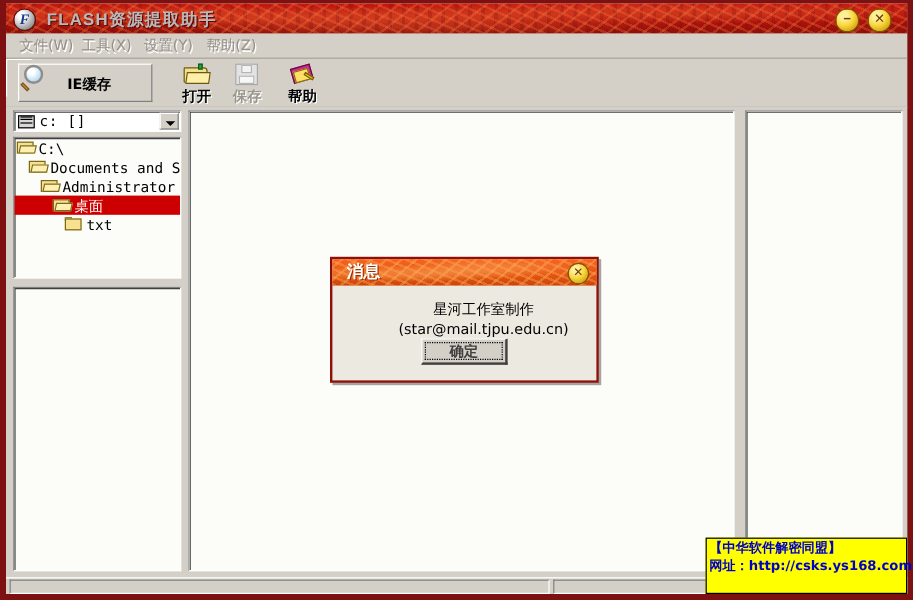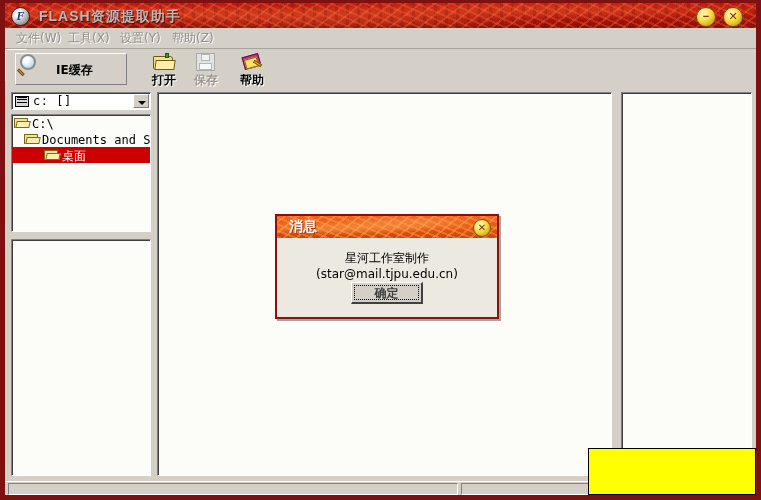--- a/index.html
+++ b/index.html
@@ -174,21 +174,21 @@
          radial-gradient(ellipse at 60% 35%, rgba(255,180,100,.36) 0 11%, rgba(0,0,0,0) 40%),
          linear-gradient(180deg,#f4641c 0%,#e4560e 60%,#cc4408 100%);
        overflow:hidden;}
   #msg-title-text{position:absolute;left:12px;top:2px;color:#ffffff;font-weight:bold;font-size:14px;
        font-family:"DejaVu Sans","Liberation Sans",sans-serif;text-shadow:1px 1px 0 #9c3303;}
   #msg-close{position:absolute;right:6px;top:3px;width:16px;height:16px;border-radius:50%;
        background:radial-gradient(circle at 36% 30%,#ffef9a 0 18%,#f7d53a 48%,#d9a310 78%,#a87106 100%);
        border:1px solid #7a5403;cursor:pointer;}
   #msg-close .g{position:absolute;left:0;top:0;width:100%;height:100%;text-align:center;
        line-height:15px;font-size:10px;font-weight:bold;color:#6d3a00;}
-  #msg-text{position:absolute;left:0;top:34px;width:220px;text-align:center;
+  #msg-text{position:absolute;left:16px;top:34px;width:220px;text-align:center;
        font-family:"DejaVu Sans","Liberation Sans",sans-serif;font-size:12px;color:#000;}
   #msg-ok{position:absolute;left:74px;top:66px;width:72px;height:22px;box-sizing:border-box;
        background:#d4d0c8;border-top:1px solid #ffffff;border-left:1px solid #ffffff;
        border-right:2px solid #404040;border-bottom:2px solid #404040;cursor:pointer;}
   #msg-ok .inner{position:absolute;left:2px;top:2px;right:2px;bottom:2px;
        border:1px dotted #000;text-align:center;line-height:14px;font-size:12px;font-weight:bold;
        font-family:"DejaVu Sans","Liberation Sans",sans-serif;color:#404040;}
 
   
   #watermark{position:absolute;left:588px;top:448px;width:168px;height:47px;
@@ -279,26 +279,40 @@
           </div>
         <div class="tlabel" style="left:20px">C:\</div>
       </div>
       <div class="tree-row">
         <div class="fold open" style="left:12px">
             <div class="f-b"></div>
             <div class="f-f"></div>
           </div>
         <div class="tlabel" style="left:30px">Documents and Settin</div>
       </div>
+      <div class="tree-row">
+        <div class="fold open" style="left:22px">
+            <div class="f-b"></div>
+            <div class="f-f"></div>
+          </div>
+        <div class="tlabel" style="left:40px">Administrator</div>
+      </div>
       <div class="tree-row sel">
         <div class="fold open" style="left:32px">
             <div class="f-b"></div>
             <div class="f-f"></div>
           </div>
         <div class="tlabel" style="left:50px">桌面</div>
+      </div>
+      <div class="tree-row">
+        <div class="fold closed" style="left:42px">
+            <div class="f-t"></div>
+            <div class="f-b"></div>
+          </div>
+        <div class="tlabel" style="left:60px">txt</div>
       </div>
     </div>
 
     <div id="left-lower"></div>
 
     <div id="center-panel"></div>
 
     <div id="right-panel"></div>
 
     <div id="status-bar">
@@ -317,13 +331,15 @@
     </div>
     <div id="msg-text">星河工作室制作(star@mail.tjpu.edu.cn)</div>
     <div id="msg-ok">
       <div class="inner">确定</div>
     </div>
   </div>
 
 </div>
 
 <div id="watermark">
+  <div class="wm-line">【中华软件解密同盟】</div>
+  <div class="wm-line">网址：http://csks.ys168.com</div>
 </div>
 
 </body></html>

